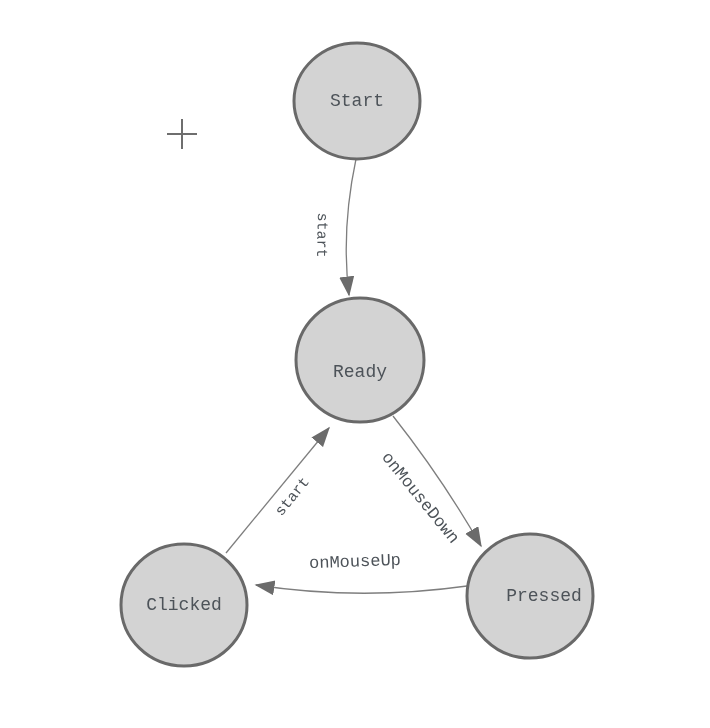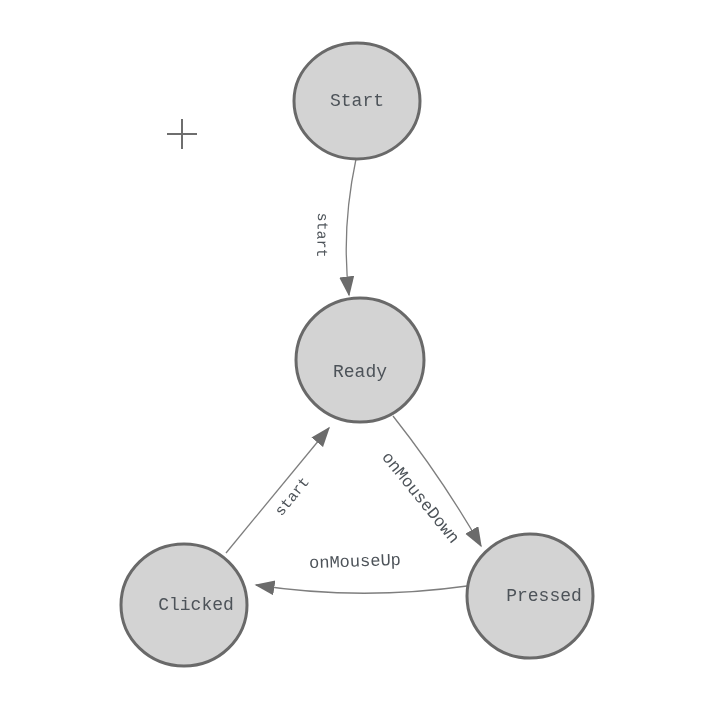--- a/index.html
+++ b/index.html
@@ -78,21 +78,21 @@
     <path class="edge-path" d="M226,553 L329,428" marker-end="url(#arrow)"></path>
 
     <ellipse class="node-ellipse" cx="357" cy="101" rx="63" ry="58"></ellipse>
     <ellipse class="node-ellipse" cx="360" cy="360" rx="64" ry="62"></ellipse>
     <ellipse class="node-ellipse" cx="184" cy="605" rx="63" ry="61"></ellipse>
     <ellipse class="node-ellipse" cx="530" cy="596" rx="63" ry="62"></ellipse>
   </svg>
 
   <div class="node-label" style="left:357px; top:101px;">Start</div>
   <div class="node-label" style="left:360px; top:360px;margin-top:12px;">Ready</div>
-  <div class="node-label" style="left:196px; top:605px;">Clicked</div>
+  <div class="node-label" style="left:184px; top:605px;">Clicked</div>
   <div class="node-label" style="left:544px; top:596px;">Pressed</div>
 
   <div class="edge-label lbl-start-top">start</div>
   <div class="edge-label lbl-mousedown">onMouseDown</div>
   <div class="edge-label lbl-mouseup">onMouseUp</div>
   <div class="edge-label lbl-start-left">start</div>
 
 </div>
 
 </body></html>

